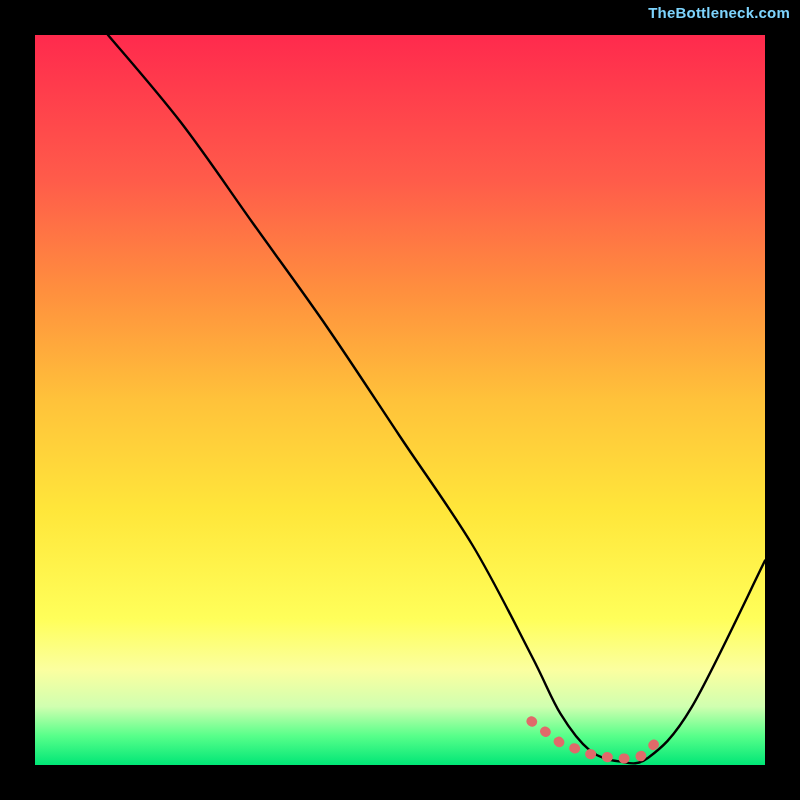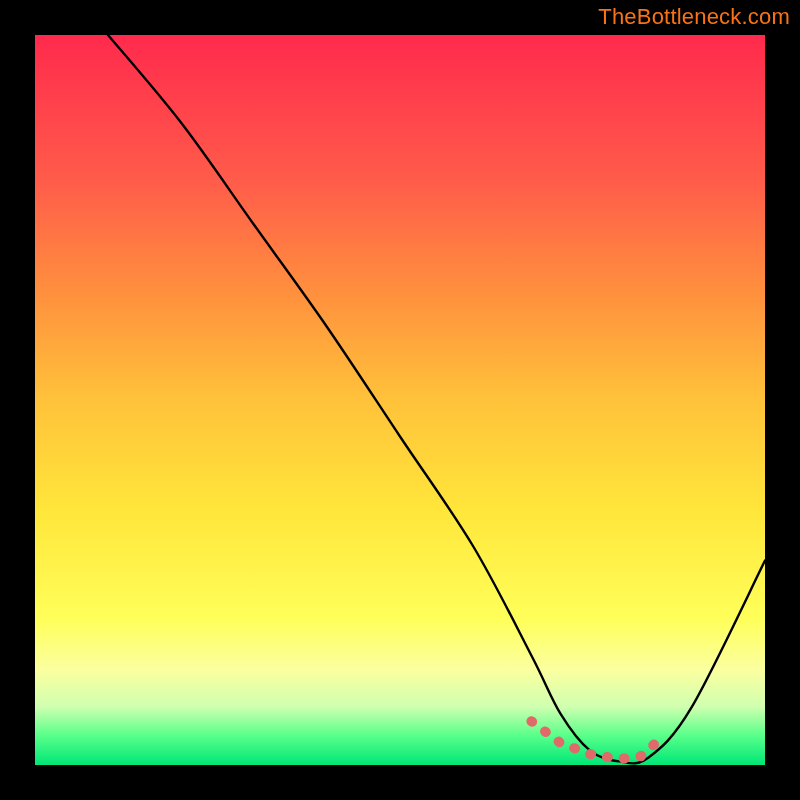--- a/index.html
+++ b/index.html
@@ -47,23 +47,23 @@
     position: absolute;
     inset: 0;
     width: 100%;
     height: 100%;
   }
   .watermark {
     position: absolute;
     top: 4px;
     right: 10px;
     font-family: Arial, Helvetica, sans-serif;
-    font-size: 22px;
-    font-weight: 400;
-    color: #f97316;
+    font-size: 15px;
+    font-weight: 700;
+    color: #7dd3fc;
     letter-spacing: 0.2px;
   }
 </style>
 </head>
 <body>
 
 <div class="frame">
   <div class="watermark">TheBottleneck.com</div>
 
   <div class="plot-area">

